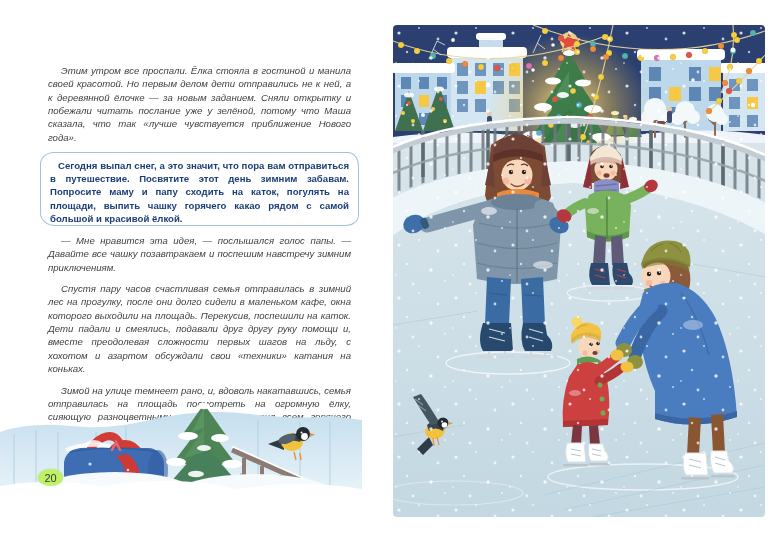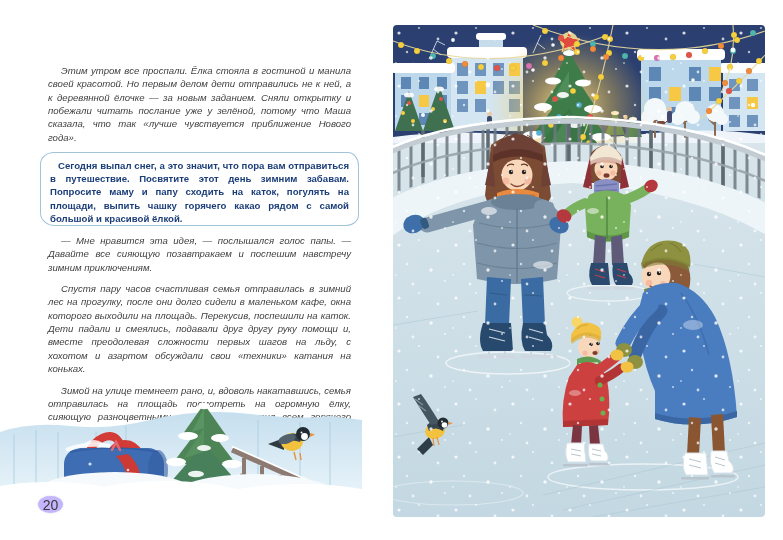--- a/index.html
+++ b/index.html
@@ -17,40 +17,40 @@
   .quote-box{
     margin:6px 0 7px;border:1.6px solid #a2c4d9;
     border-radius:14px 11px 13px 15px/12px 14px 11px 13px;
     padding:6px 9px 0;background:#ffffff;
   }
   .quote{margin:0;color:#1c3e78;font-weight:bold;text-indent:8px;text-align:justify;line-height:13.2px;}
   
   .left-illo{position:absolute;left:0;top:398px;width:362px;height:112px;}
   .left-illo svg{display:block;width:100%;height:100%;}
   .page-num{
-    position:absolute;left:38px;top:469px;width:25px;height:17px;background:#c4b5fd;
+    position:absolute;left:38px;top:469px;width:25px;height:17px;background:#bef264;
     border-radius:50%;display:flex;align-items:center;justify-content:center;
-    font-size:14px;color:#3a3a3a;box-shadow:0 0 2px rgba(120,160,190,.35);margin-top:27px;
+    font-size:11px;color:#3a3a3a;box-shadow:0 0 2px rgba(120,160,190,.35);
   }
   
   .right-illo{position:absolute;left:393px;top:25px;width:372px;height:492px;border-radius:4px;overflow:hidden;}
   .right-illo svg{display:block;width:100%;height:100%;}
 </style>
 </head>
 <body>
 
 <main class="spread">
 
   <section>
     <div class="text-col">
       <p class="para">Этим утром все проспали. Ёлка стояла в гостиной и манила своей красотой. Но первым делом дети отправились не к ней, а к деревянной ёлочке — за новым заданием. Сняли открытку и побежали читать послание уже у зелёной, потому что Маша сказала, что так «лучше чувствуется приближение Нового года».</p>
       <div class="quote-box">
         <p class="quote">Сегодня выпал снег, а это значит, что пора вам отправиться в путешествие. Посвятите этот день зимним забавам. Попросите маму и папу сходить на каток, погулять на площади, выпить чашку горячего какао рядом с самой большой и красивой ёлкой.</p>
       </div>
-      <p class="para">— Мне нравится эта идея, — послышался голос папы. — Давайте все сияющую позавтракаем и поспешим навстречу зимним приключениям.</p>
+      <p class="para">— Мне нравится эта идея, — послышался голос папы. — Давайте все чашку позавтракаем и поспешим навстречу зимним приключениям.</p>
       <p class="para">Спустя пару часов счастливая семья отправилась в зимний лес на прогулку, после они долго сидели в маленьком кафе, окна которого выходили на площадь. Перекусив, поспешили на каток. Дети падали и смеялись, подавали друг другу руку помощи и, вместе преодолевая сложности первых шагов на льду, с хохотом и азартом обсуждали свои «техники» катания на коньках.</p>
       <p class="para">Зимой на улице темнеет рано, и, вдоволь накатавшись, семья отправилась на площадь посмотреть на огромную ёлку, сияющую разноцветными огнями. Папа купил всем горячего какао, и они ещё долго гуляли вместе, рассматривая светящиеся гирлянды и необычные инсталляции, украшавшие площадь.</p>
     </div>
 
     <div class="left-illo">
       <svg viewBox="0 0 362 112">
         <defs>
           <linearGradient id="lgrad" x1="0" y1="0" x2="0" y2="1">
             <stop offset="0" stop-color="#c6dfee"></stop>
               <stop offset="1" stop-color="#e9f4fa"></stop>

